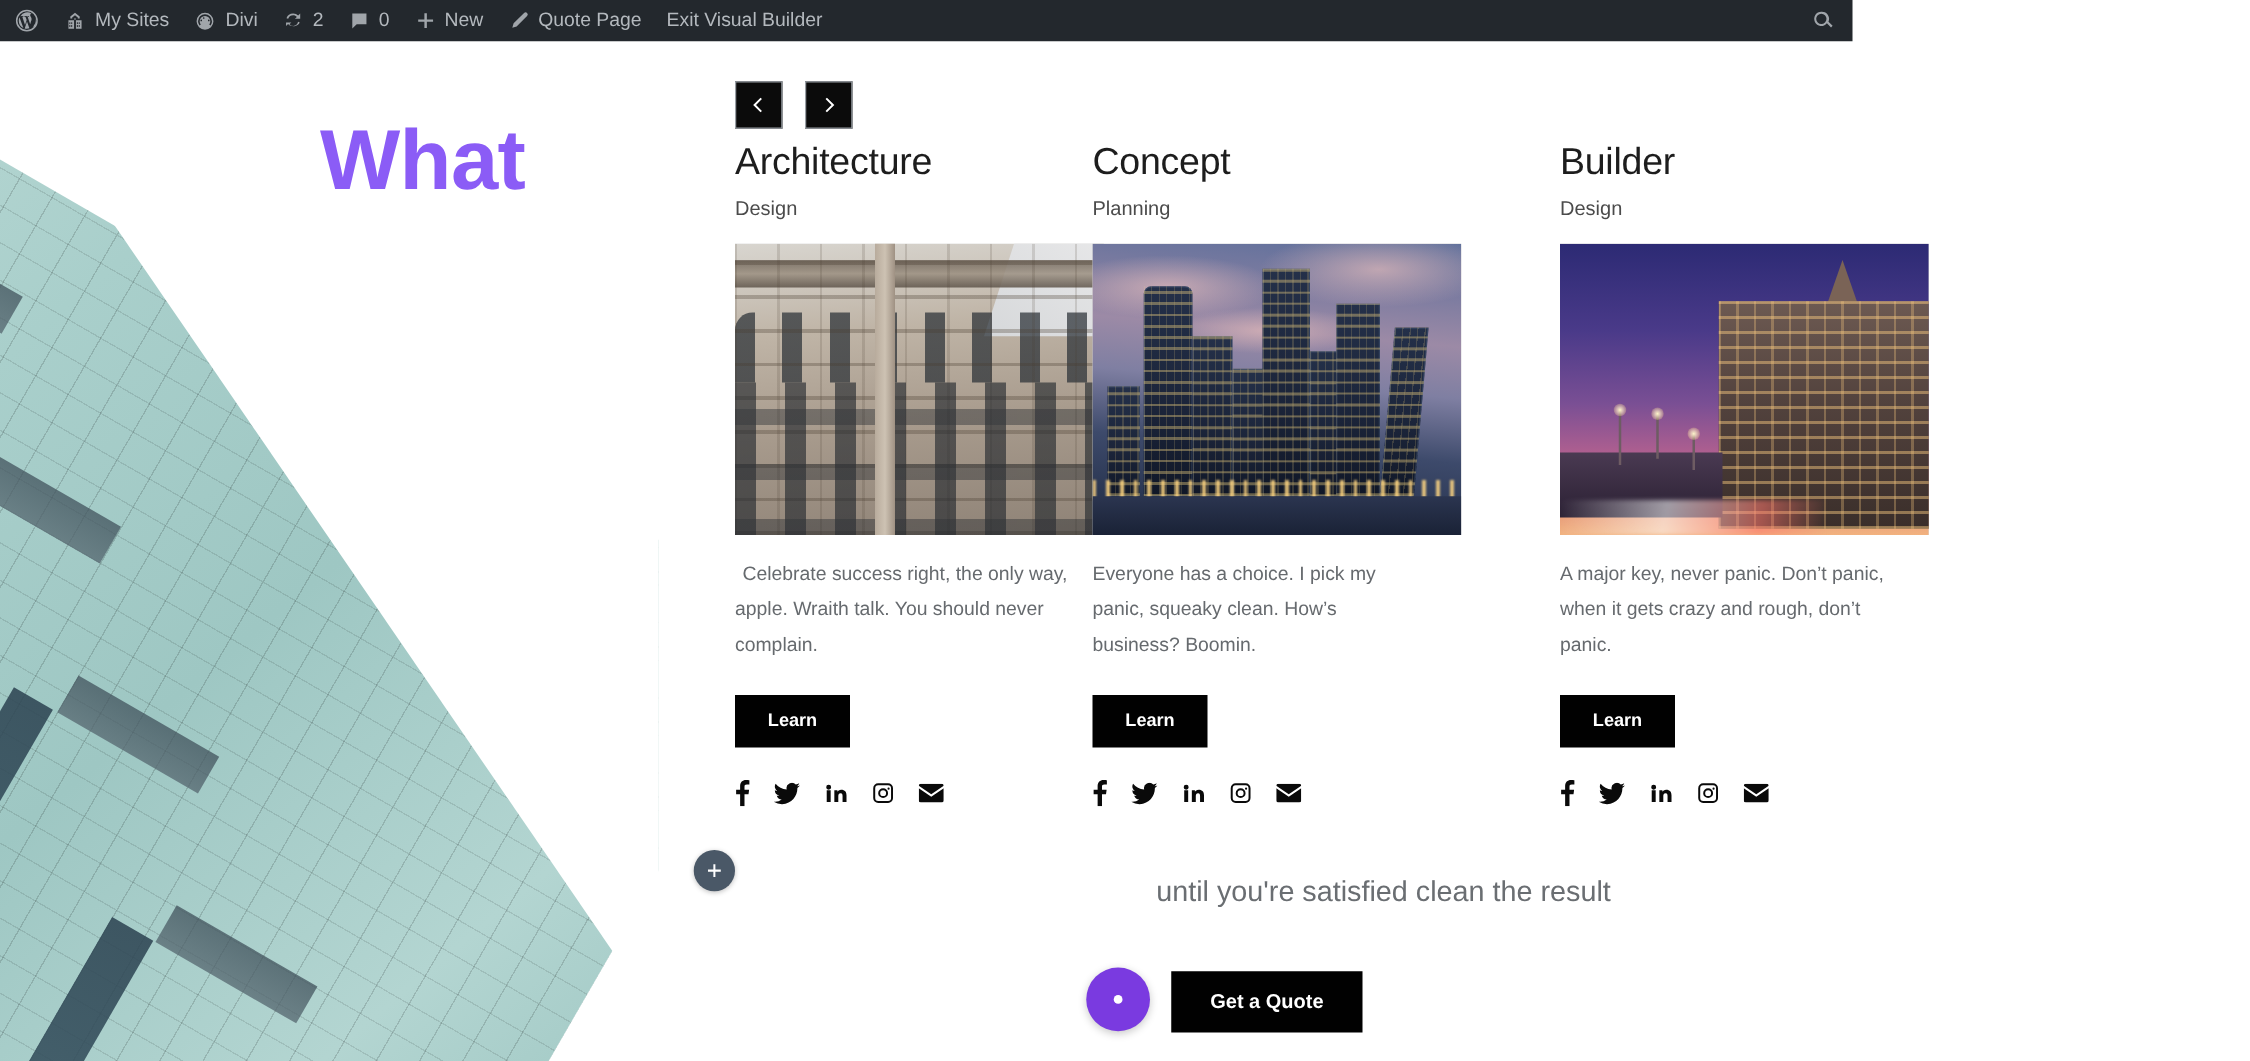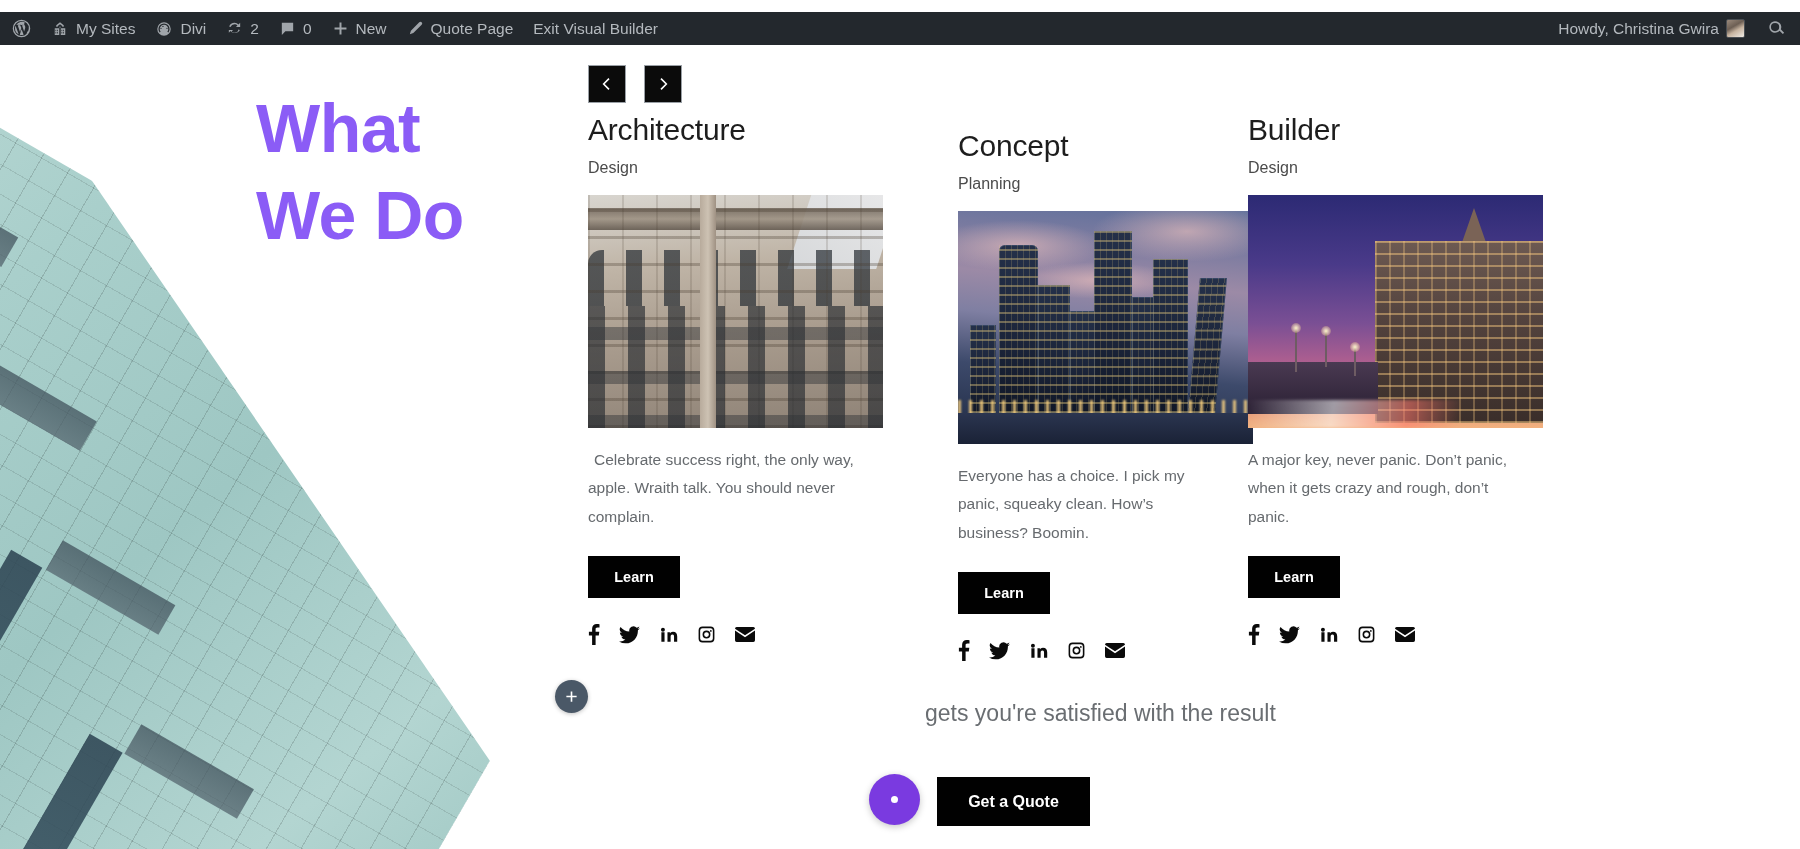--- a/index.html
+++ b/index.html
@@ -7,27 +7,26 @@
   html, body {
     width: 1800px; height: 849px;
     background: #ffffff;
     font-family: "Liberation Sans", sans-serif;
     overflow: hidden;
   }
 
   
   #admin-bar {
     position: absolute; top: 0; left: 0;
-    width: 1800px; height: 33px;
+    width: 1482px; height: 33px;
     background: #23282d;
     display: flex; align-items: center;
     color: #b4b9be;
     font-size: 15.5px;
     z-index: 50;
-    margin-top: 12px;
   }
   .ab-item {
     display: flex; align-items: center; gap: 7px;
     height: 33px; padding: 0 10px;
     color: #b4b9be; white-space: nowrap; cursor: pointer;
   }
   .ab-logo { padding: 0 9px 0 11px; }
   .ab-spacer { flex: 1 1 auto; }
   .ab-count {
     display: inline-block; color: #b4b9be;
@@ -97,21 +96,21 @@
     background: #0b0b0b;
     border: 1px solid #9aa0a6;
     display: flex; align-items: center; justify-content: center;
     cursor: pointer;
   }
   .nav-btn svg { display:block; stroke: #ffffff; fill: none; stroke-width: 2.4; }
 
   
   .card { position: absolute; top: 113px; width: 295px; }
   #card-1 { left: 588px; }
-  #card-2 { left: 958px; margin-top: 16px; }
+  #card-2 { left: 874px; }
   #card-3 { left: 1248px; }
 
   .card-title {
     font-size: 30px; line-height: 1.15; color: #1d1d1d; font-weight: 400;
     letter-spacing: -0.2px;
   }
   .card-sub {
     margin-top: 11px;
     font-size: 16px; color: #4b4b4b; font-weight: 400;
   }
@@ -364,24 +363,20 @@
     <span>Quote Page</span>
   </div>
 
   <div class="ab-item">
     <span>Exit Visual Builder</span>
   </div>
 
   <div class="ab-spacer"></div>
 
   <div class="ab-right">
-    <div class="ab-item">
-      <span>Howdy, Christina Gwira</span>
-      <span class="avatar"></span>
-    </div>
     <div class="ab-item ab-search">
       <span>
         <svg class="abicon" width="19" height="19" viewBox="0 0 24 24">
           <path d="M10.2 3a7.2 7.2 0 105.6 11.7l4.2 4.2 1.6-1.6-4.2-4.2A7.2 7.2 0 0010.2 3zm0 2a5.2 5.2 0 110 10.4 5.2 5.2 0 010-10.4z"></path>
         </svg>
       </span>
     </div>
   </div>
 </div>
 
@@ -394,21 +389,20 @@
     <div class="dark-band" style="left:100px; top:86px;  width:130px; height:34px;"></div>
     <div class="dark-band" style="left:260px; top:206px; width:130px; height:34px;"></div>
     <div class="dark-band" style="left:420px; top:326px; width:130px; height:34px;"></div>
     <div class="dark-band" style="left:580px; top:446px; width:130px; height:34px;"></div>
   </div>
   <div class="sky-wedge"></div>
 </div>
 
 <h1 id="what-we-do-heading">
   <span>What</span>
-  <span class="l2">We Do</span>
 </h1>
 
 <div id="slider-nav">
   <div class="nav-btn">
     <span>
       <svg width="16" height="16" viewBox="0 0 24 24">
           <polyline points="15,4 7,12 15,20"></polyline>
         </svg>
     </span>
   </div>
@@ -561,21 +555,21 @@
 <div id="add-module-button">
   <span>
     <svg width="15" height="15" viewBox="0 0 24 24">
         <path d="M10.7 3.8h2.6v6.9h6.9v2.6h-6.9v6.9h-2.6v-6.9H3.8v-2.6h6.9z"></path>
       </svg>
   </span>
 </div>
 
 <p id="tagline">
   <br>
-  <span>gets you're satisfied with the result</span>
+  <span>until you're satisfied clean the result</span>
 </p>
 
 <div id="divi-fab">
   <span style="display:flex;gap:5px;">
     <span></span>
       <span></span>
       <span></span>
   </span>
 </div>
 <button id="get-a-quote-button">Get a Quote</button>

